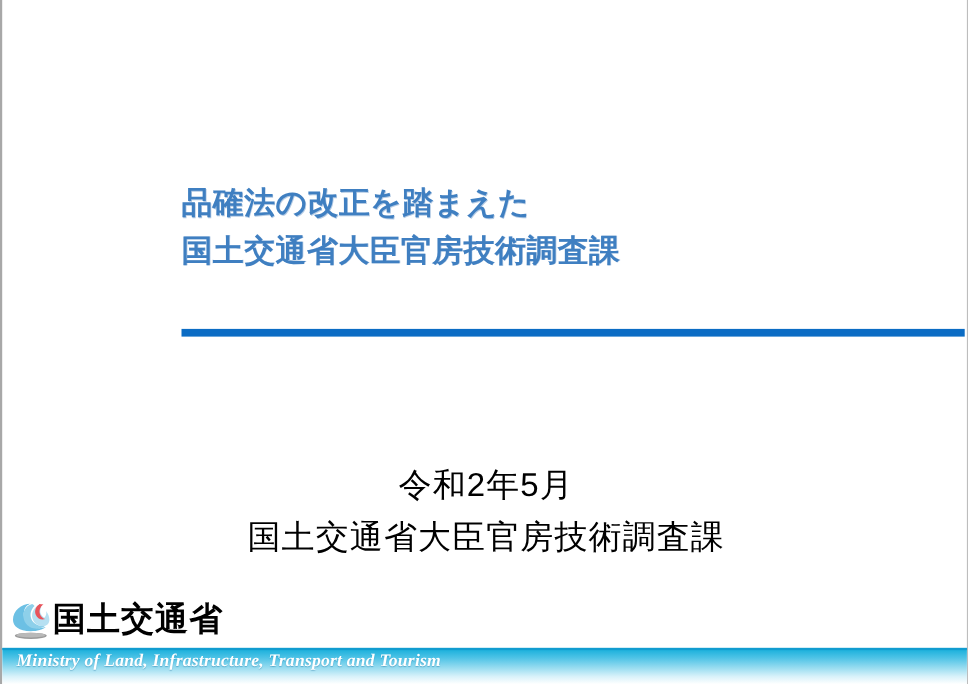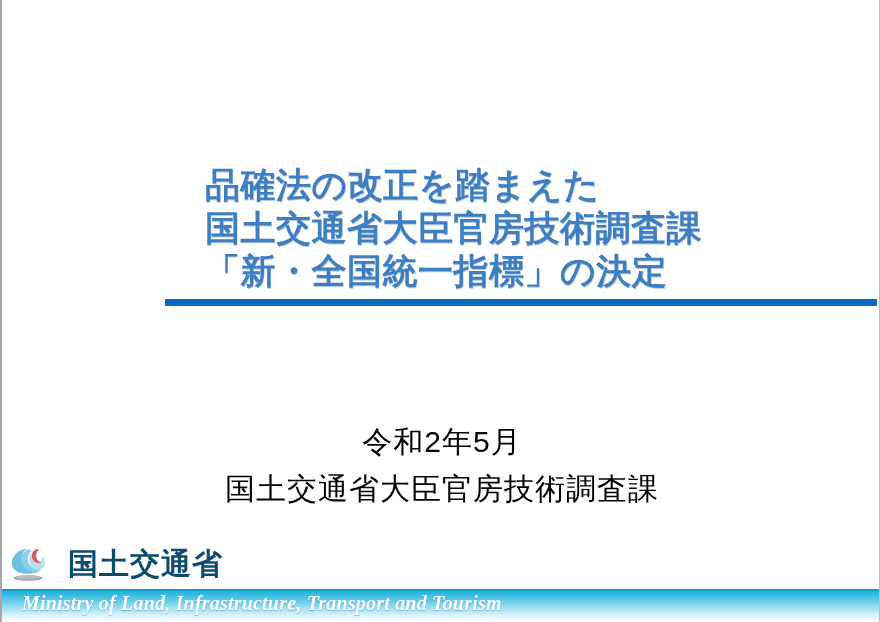--- a/index.html
+++ b/index.html
@@ -23,28 +23,27 @@
   }
 
   
   .title-block {
     position: absolute;
     left: 163px;
     top: 163px;
     width: 712px;
   }
   .title-line {
-    font-size: 35px;
+    font-size: 28px;
     font-weight: bold;
     line-height: 43px;
     color: #3f7fc1;
     letter-spacing: 0.5px;
     white-space: nowrap;
     text-shadow: 0.6px 0.6px 0 rgba(120,160,205,0.55);
-    margin-left: 40px;
   }
   .title-rule {
     position: absolute;
     left: 163px;
     top: 299px;
     width: 712px;
     height: 7px;
     background: #0b6cc4;
   }
 
@@ -81,24 +80,24 @@
     align-items: center;
   }
   .logo-mark {
     width: 40px;
     height: 40px;
     flex: 0 0 40px;
     position: relative;
   }
   .logo-mark svg { display: block; }
   .logo-text {
-    margin-left: 20px;
+    margin-left: 0;
     font-size: 30px;
     font-weight: bold;
-    color: #0c4a6e;
+    color: #000000;
     letter-spacing: 1px;
     line-height: 34px;
   }
 
   .footer-bar {
     position: absolute;
     left: 0;
     bottom: 0;
     width: 880px;
     height: 33px;
@@ -113,41 +112,40 @@
   .footer-bar-topline {
     position: absolute;
     left: 0;
     top: 0;
     width: 880px;
     height: 2px;
     background: #119cd0;
   }
   .footer-en {
     position: absolute;
-    left: 20px;
+    left: 13px;
     top: 3px;
     font-family: "Liberation Serif", "DejaVu Serif", serif;
     font-style: italic;
     font-weight: bold;
-    font-size: 20px;
+    font-size: 16px;
     color: #ffffff;
     letter-spacing: 0.2px;
     white-space: nowrap;
     text-shadow: 0 1px 1px rgba(0,90,140,0.35);
   }
 </style>
 </head>
 <body>
 
 <div class="slide">
 
   <div class="title-block">
     <div class="title-line">品確法の改正を踏まえた</div>
     <div class="title-line">国土交通省大臣官房技術調査課</div>
-    <div class="title-line">「新・全国統一指標」の決定</div>
   </div>
   <div class="title-rule"></div>
 
   <div class="center-block">
     <div class="center-line">令和2年5月</div>
     <div class="center-line">国土交通省大臣官房技術調査課</div>
   </div>
 
   <div class="footer">
 

